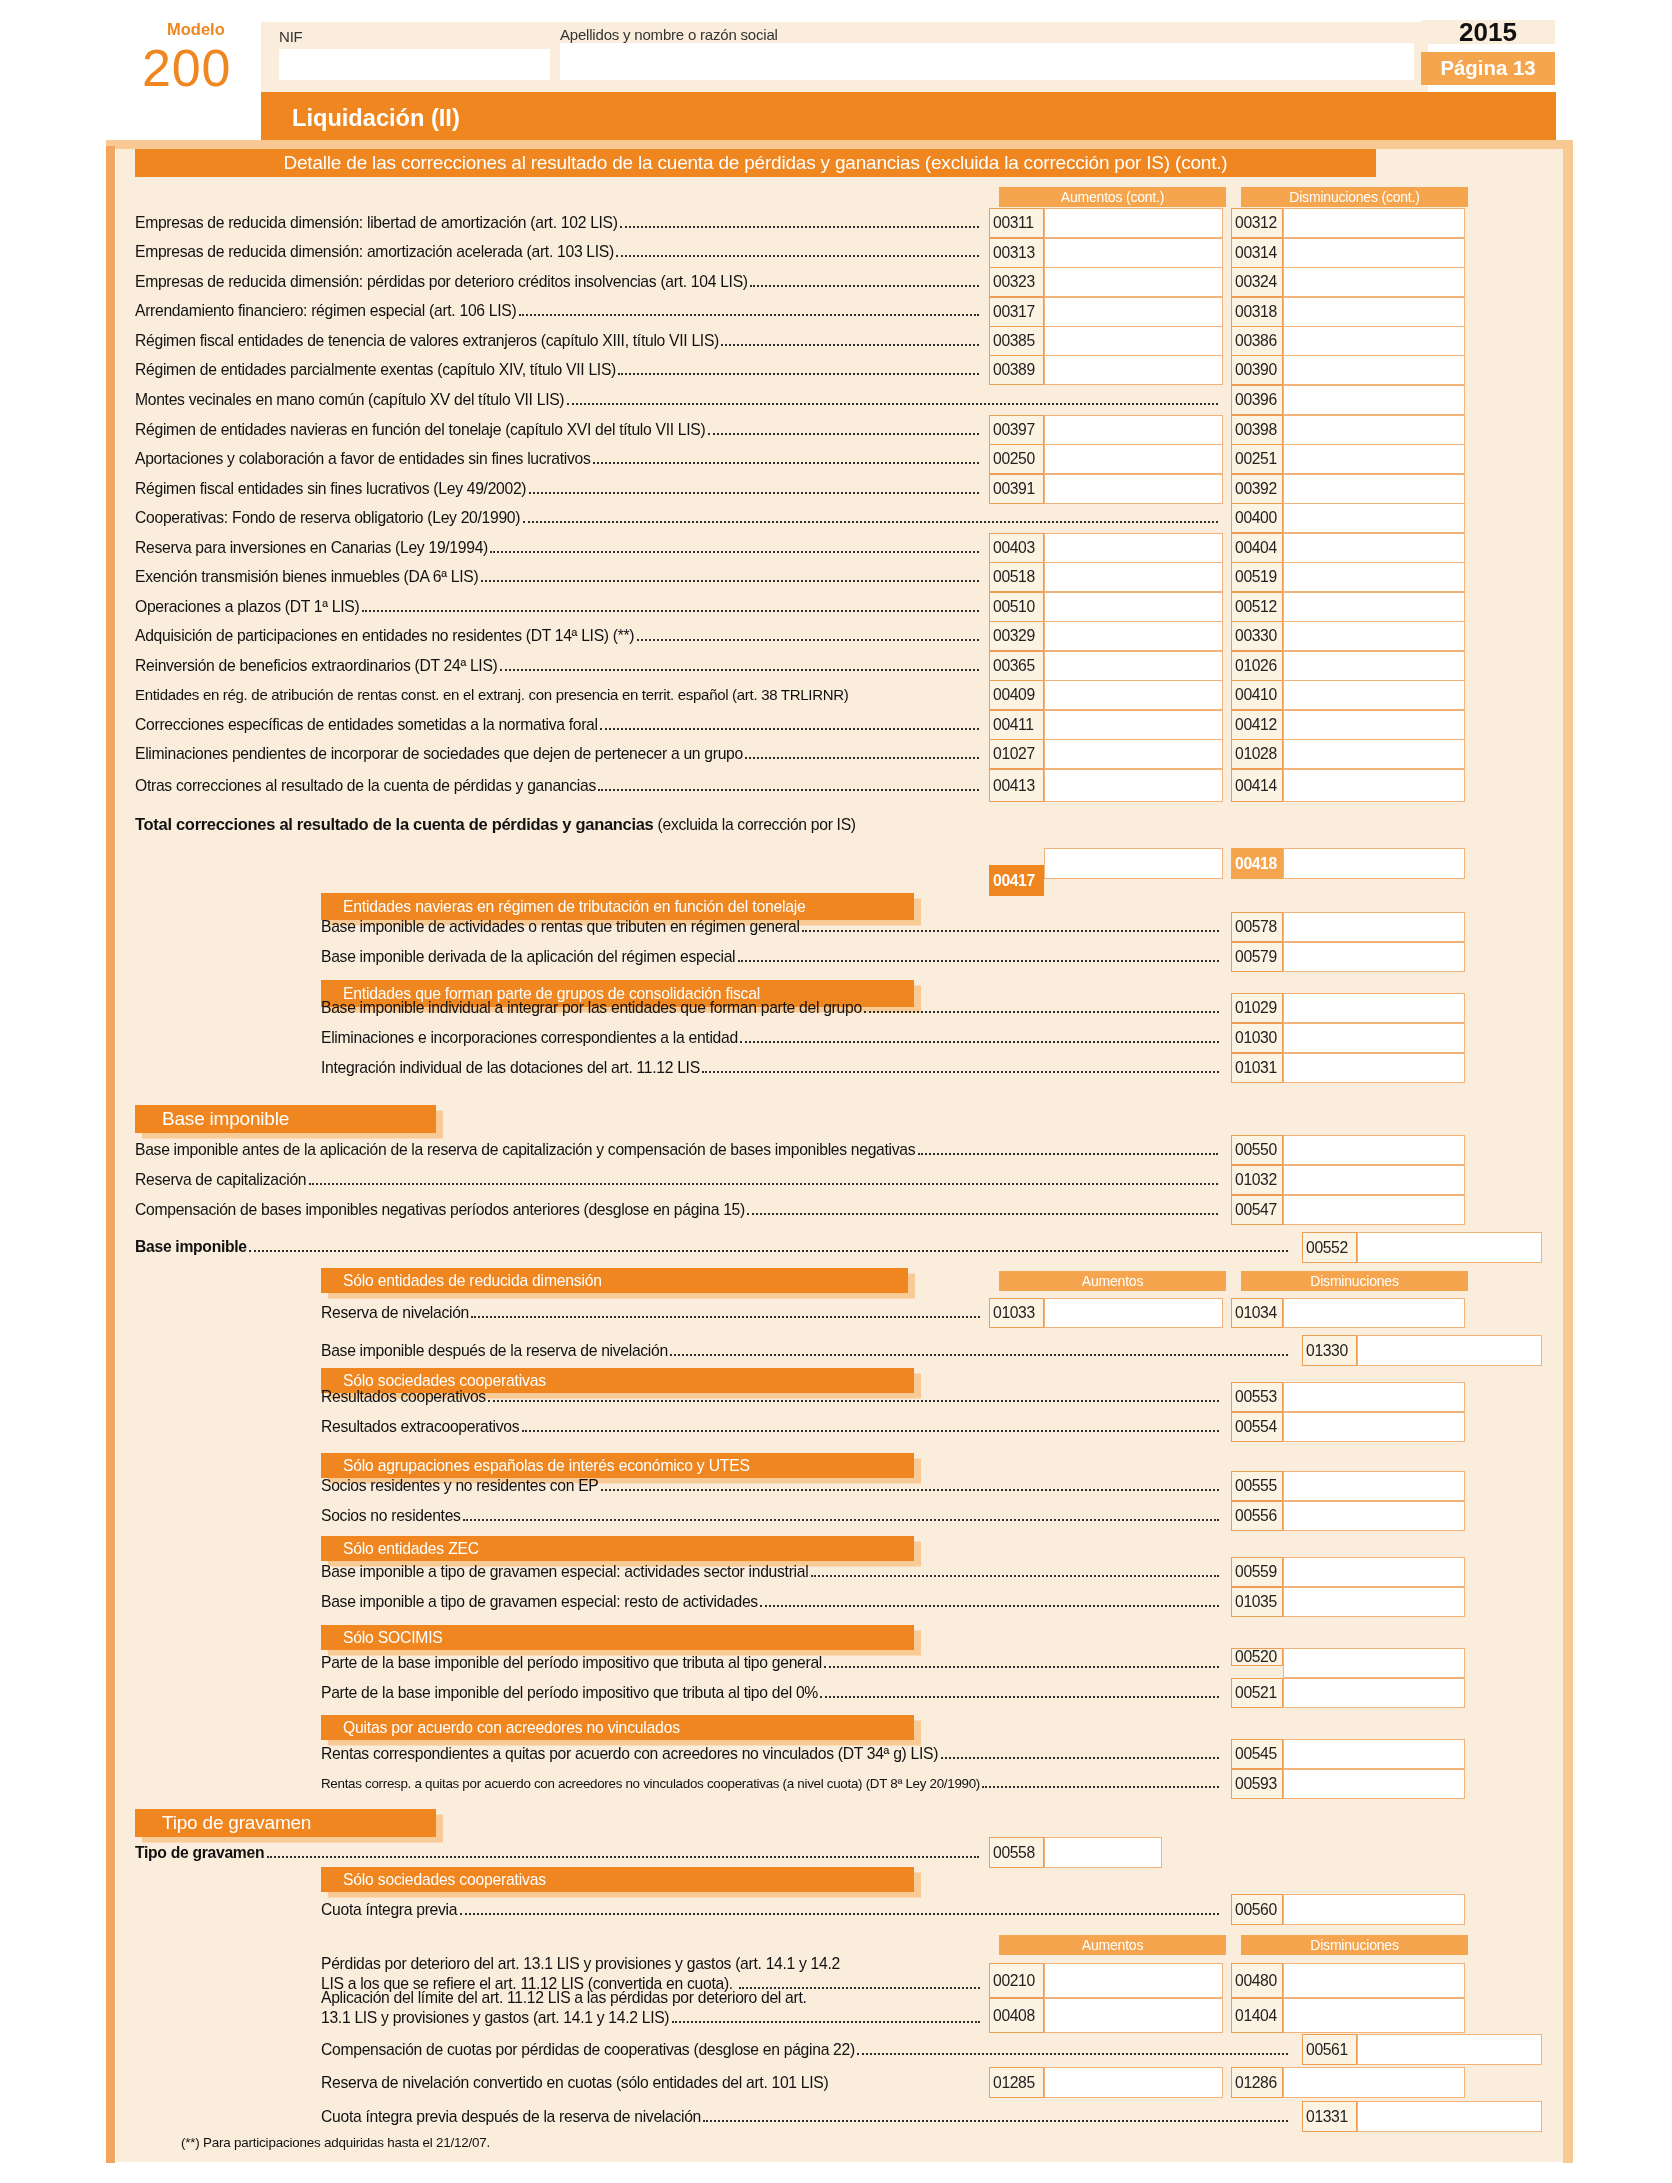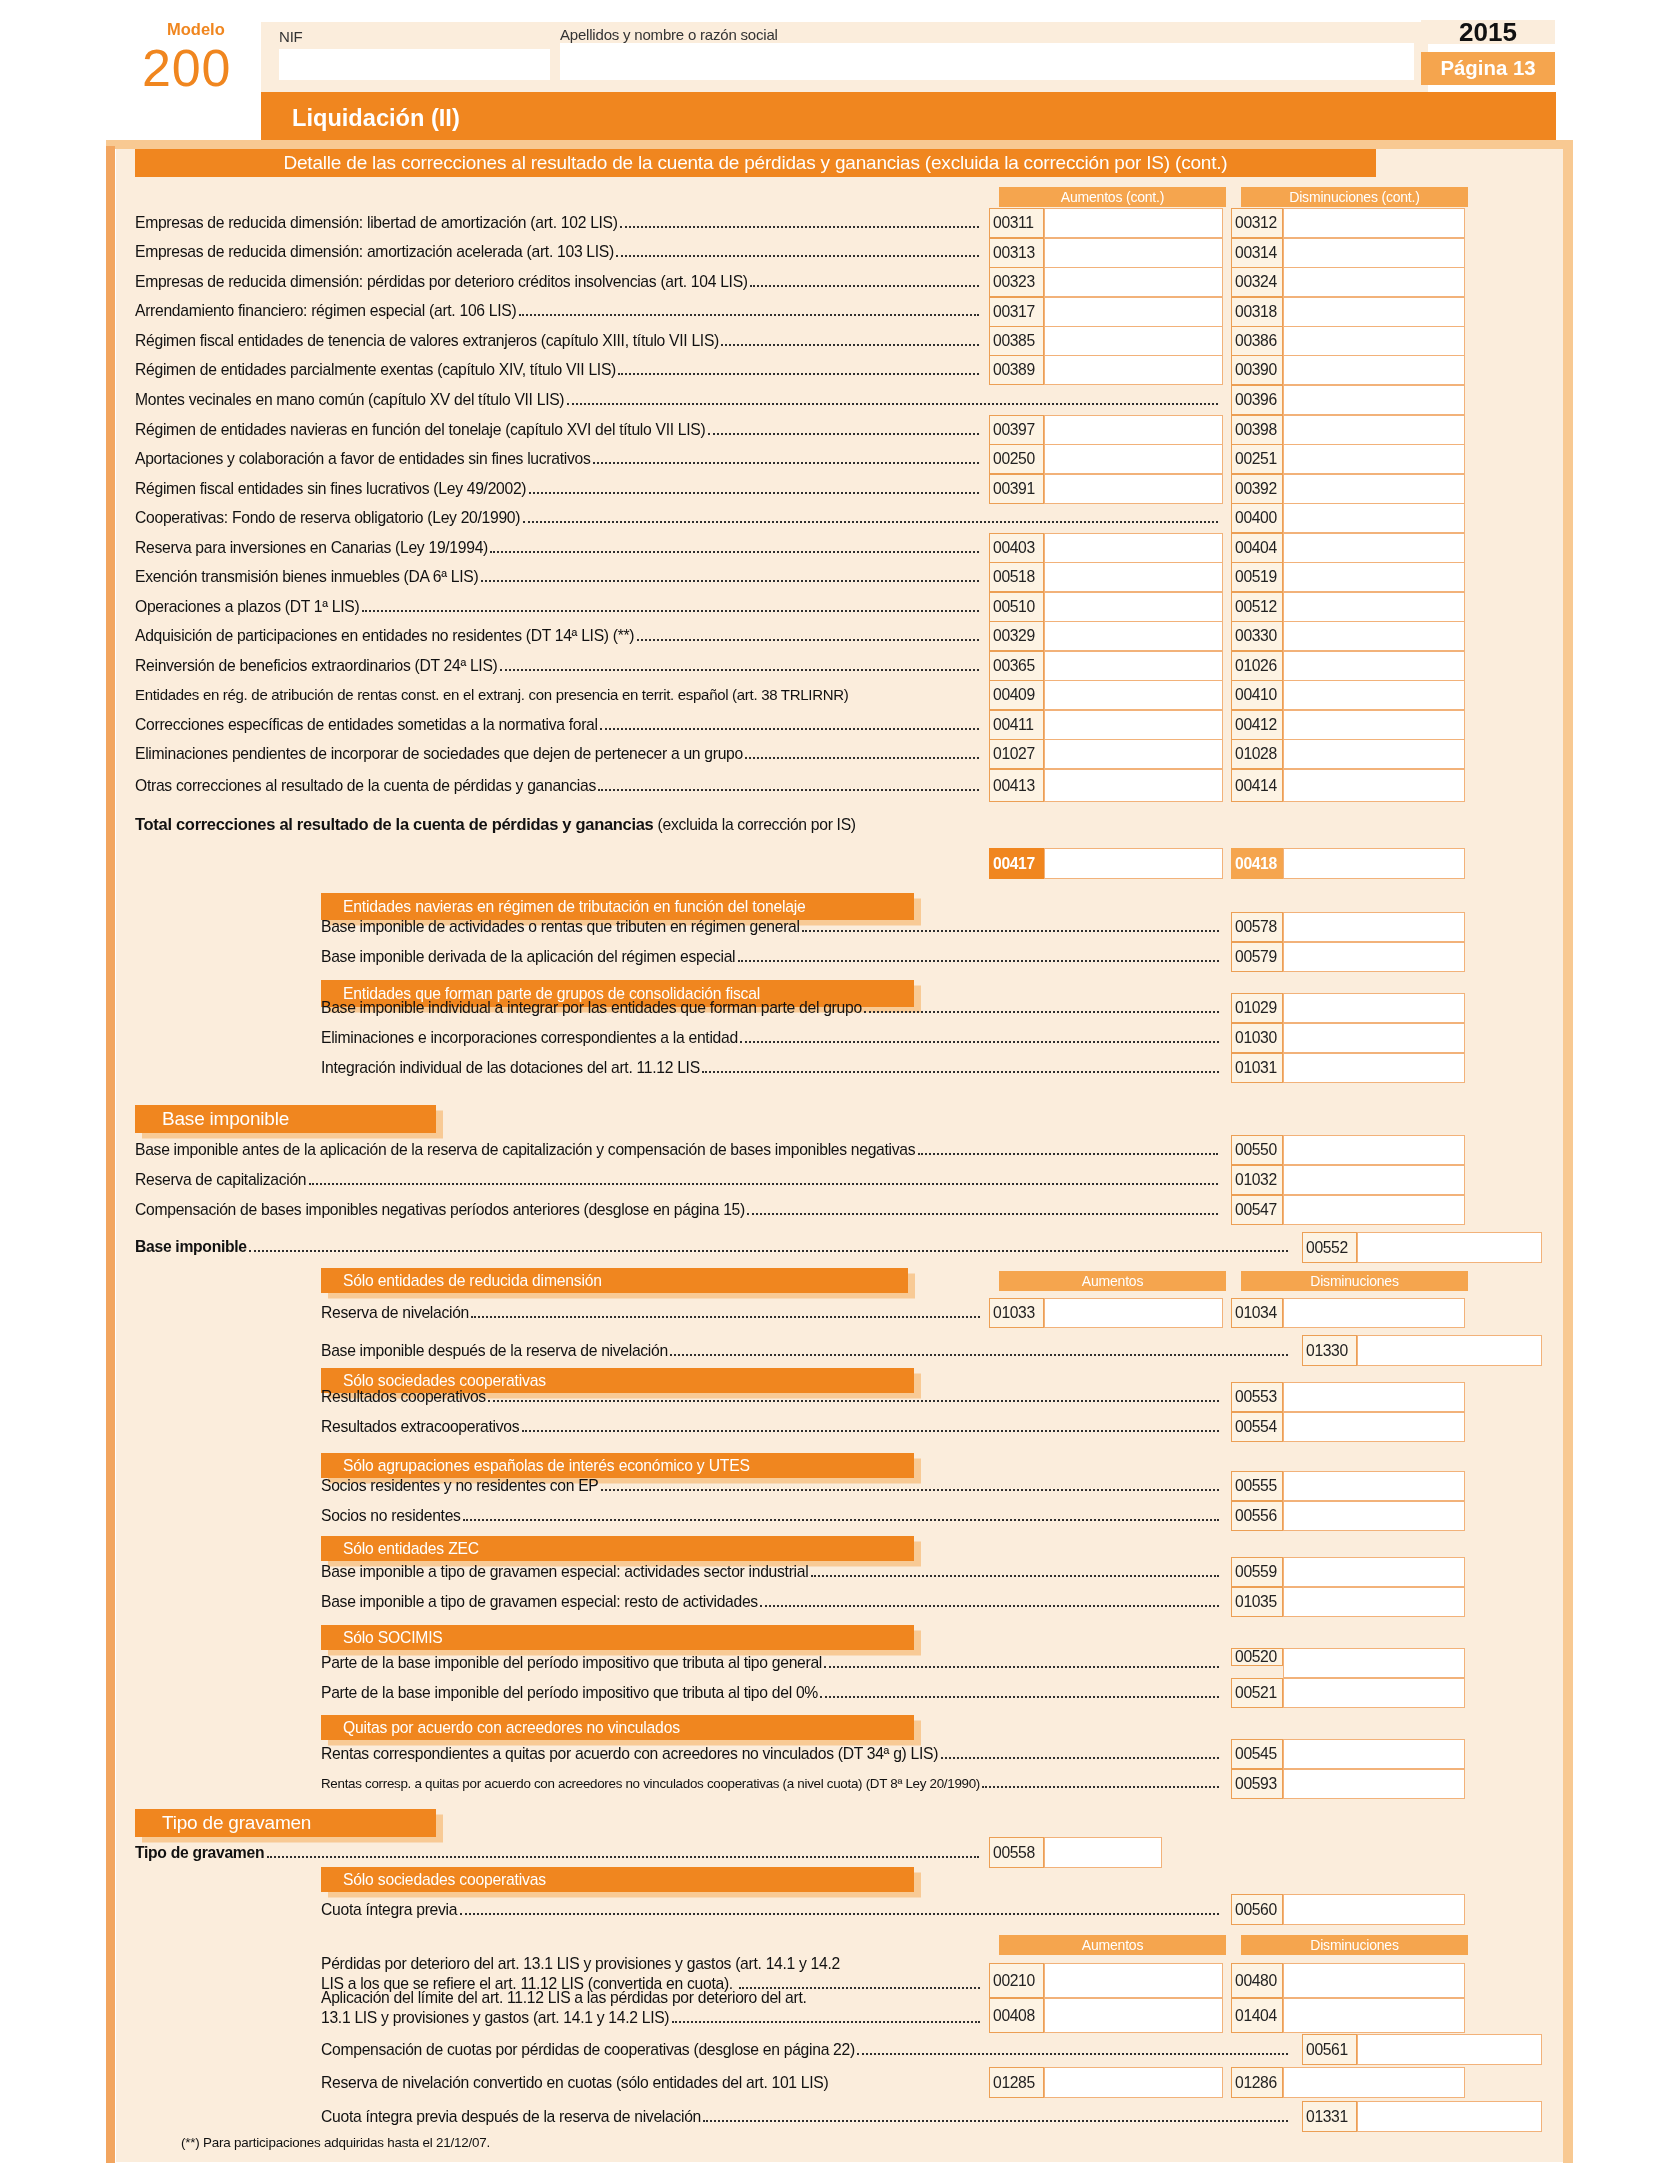--- a/index.html
+++ b/index.html
@@ -44,21 +44,21 @@
   .lab{position:absolute;display:flex;align-items:baseline;font-size:15.7px;line-height:22px;
        letter-spacing:-0.3px;color:#111;}
   .lab .t{white-space:pre;}
   .lab .dots{flex:1;min-width:7.9px;border-bottom:2.4px dotted #2e2e2e;margin:0 2.4px 4.7px 2.4px;}
   .lab2{position:absolute;font-size:15.7px;line-height:19.7px;letter-spacing:-0.3px;color:#111;}
   .lab2 .l2{display:flex;align-items:baseline;}
   .lab2 .dots{flex:1;min-width:7.9px;border-bottom:2.4px dotted #2e2e2e;margin:0 2.4px 3.1px 2.4px;}
   .code{position:absolute;box-sizing:border-box;background:var(--codefill);
         border:1.6px solid var(--boxborder);font-size:15.7px;color:#222;
         display:flex;align-items:center;padding-left:3.1px;letter-spacing:-0.4px;}
-  .code.tot-a{background:var(--orange);border-color:var(--orange);color:#fff;font-weight:bold;}
+  .code.tot-a{background:var(--orange);border-color:var(--orange);color:#fff;font-weight:bold;margin-top:17px;}
   .code.tot-b{background:var(--orange-mid);border-color:var(--orange-mid);color:#fff;font-weight:bold;}
   .input{position:absolute;box-sizing:border-box;background:#fff;border:1.2px solid #F2B27A;}
   .footnote{position:absolute;font-size:13.4px;color:#111;letter-spacing:-0.2px;}
   .bold .t{font-weight:bold;}
 </style>
 </head>
 <body>
 
 <div class="page">
 

